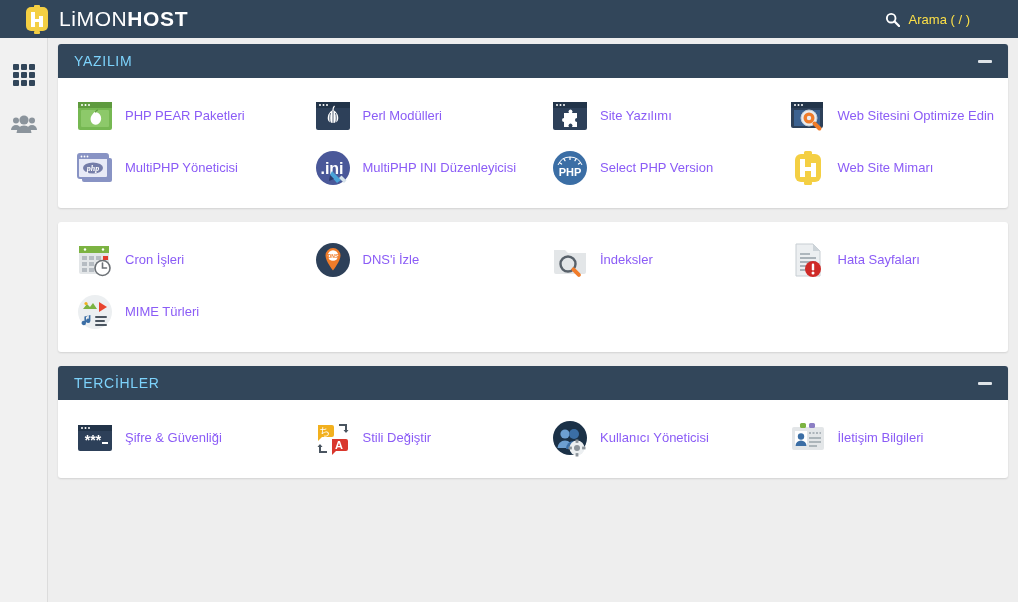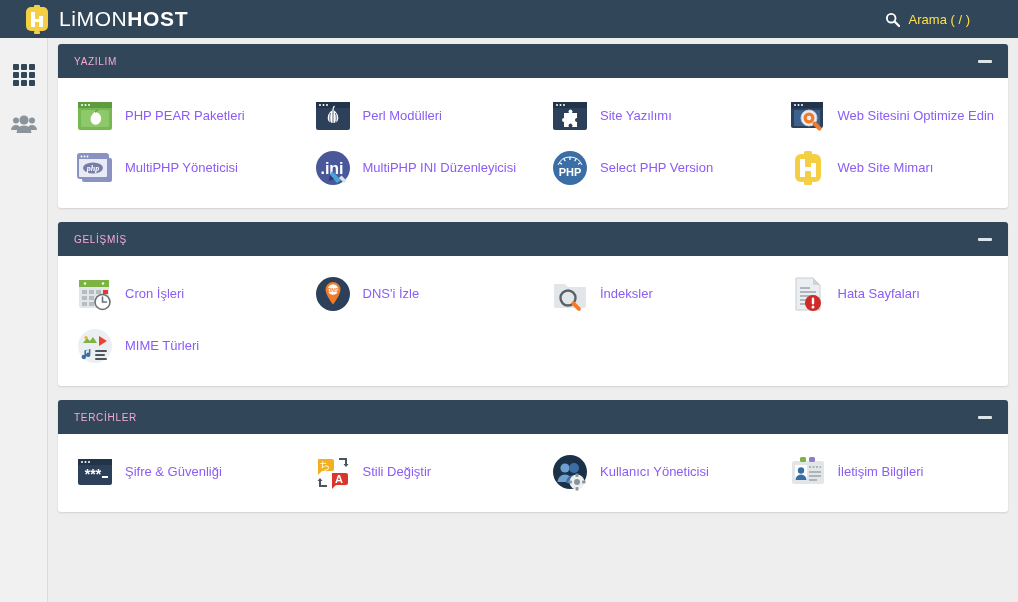--- a/index.html
+++ b/index.html
@@ -77,22 +77,22 @@
     overflow: hidden;
   }
   .panel-head {
     background: #32465a;
     height: 34px;
     display: flex; align-items: center;
     padding: 0 16px;
     cursor: pointer;
   }
   .panel-title {
-    color: #f9a8d4;
-    font-size: 10px;
+    color: #7dd3fc;
+    font-size: 14px;
     letter-spacing: 0.7px;
     font-weight: 400;
   }
   .collapse-btn {
     margin-left: auto;
     width: 14px; height: 3px;
     background: #dfe4e8;
     border-radius: 1px;
     cursor: pointer;
   }
@@ -309,24 +309,20 @@
             <path d="M11 10 h5 v8 h6 v-4 h5 v14 h-5 v-6 h-6 v6 h-5 z" fill="#ffffff"></path>
           </svg>
         </span>
         <span class="tile-label">Web Site Mimarı</span>
       </a>
 
     </div>
   </div>
 
   <div class="panel">
-    <div class="panel-head">
-      <span class="panel-title">GELİŞMİŞ</span>
-      <span class="collapse-btn"></span>
-    </div>
     <div class="panel-body">
 
       <a class="tile">
         <span class="tile-icon">
           <svg width="38" height="38" viewBox="0 0 38 38">
             <rect x="3" y="5" width="30" height="28" rx="2" fill="#e3e6e8"></rect>
             <rect x="3" y="5" width="30" height="7" fill="#7cb342"></rect>
             <circle cx="9" cy="8.5" r="1.2" fill="#ffffff"></circle>
               <circle cx="27" cy="8.5" r="1.2" fill="#ffffff"></circle>
             <g fill="#b6bcc2">

